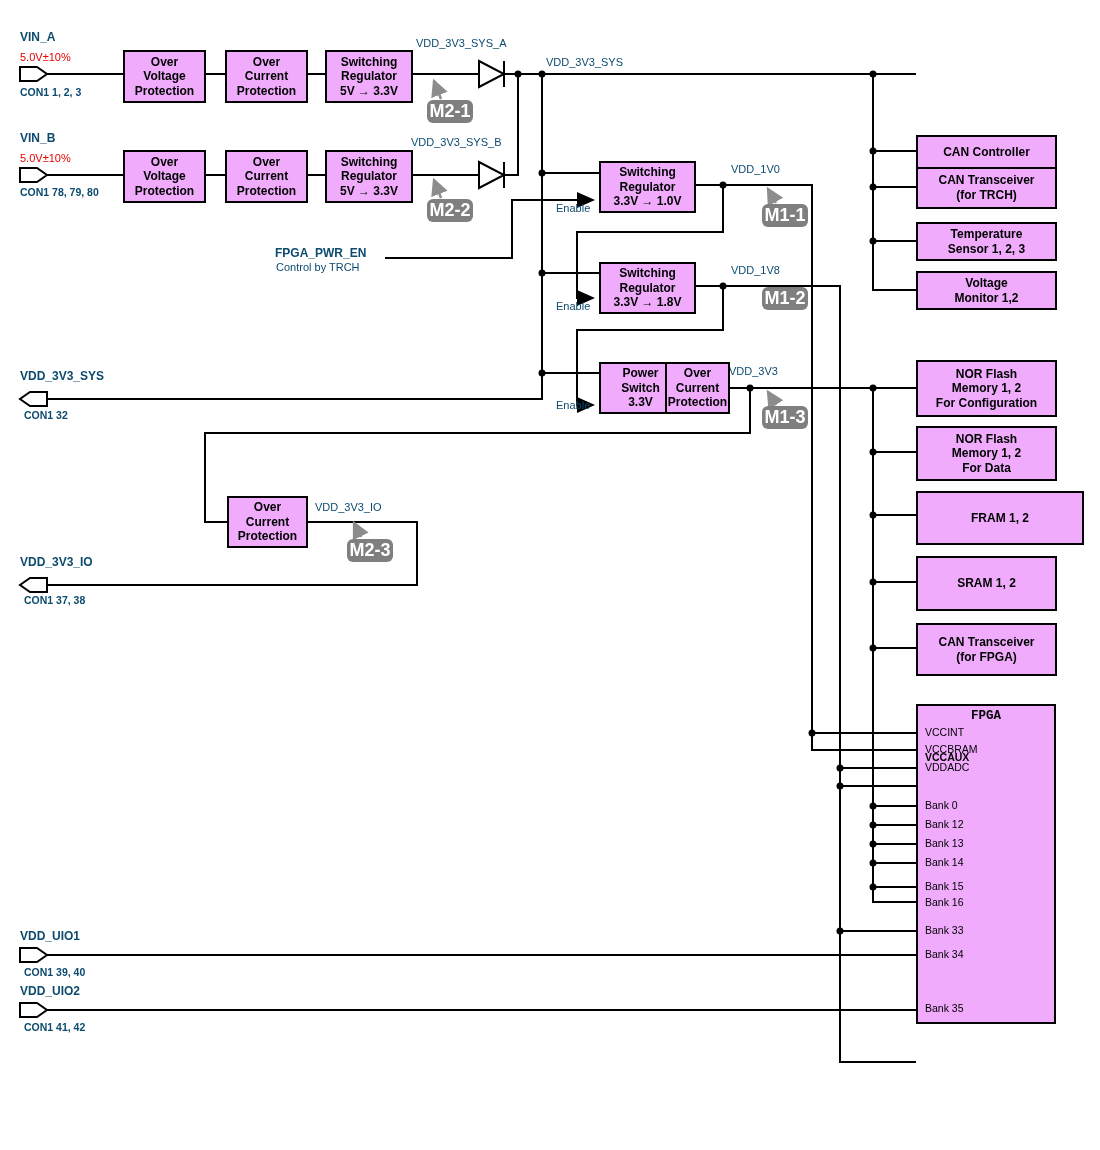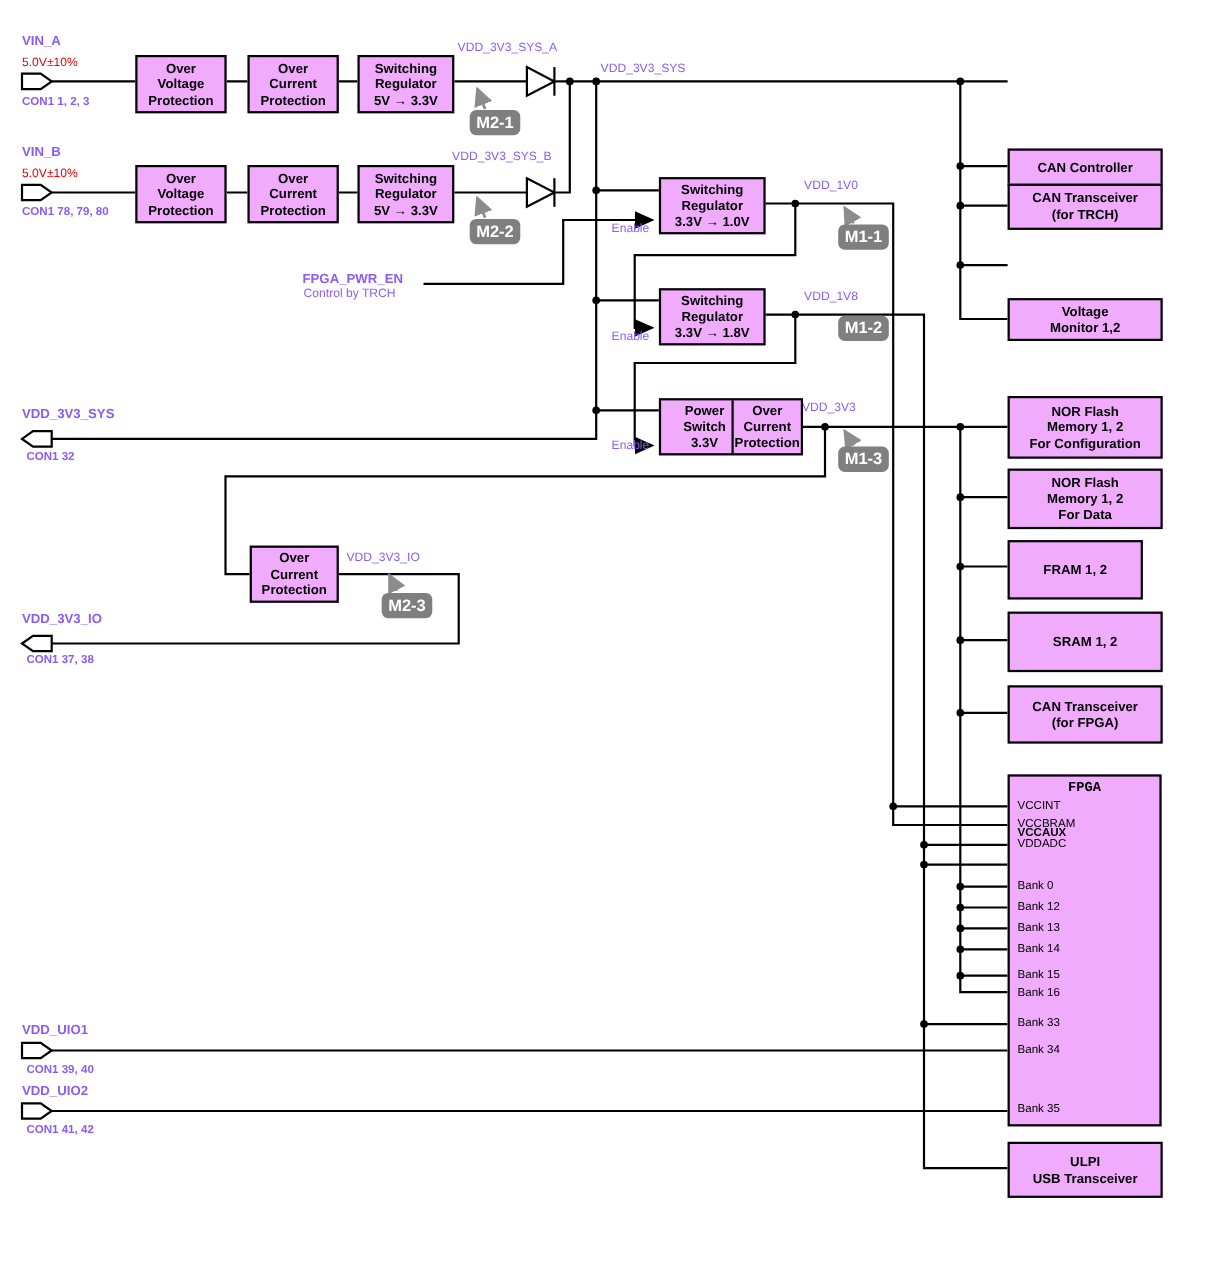--- a/index.html
+++ b/index.html
@@ -1,32 +1,32 @@
 <!DOCTYPE html>
 <html><head>
 <meta charset="utf-8">
 <style>
   html,body { margin:0; padding:0; background:#ffffff; }
   .canvas { position:relative; width:1100px; height:1150px; background:#ffffff;
             font-family:"Liberation Sans", sans-serif; overflow:hidden; }
   svg.wires { position:absolute; left:0; top:0; z-index:1; }
-  .lbl { position:absolute; z-index:2; color:#8b5cf6; white-space:pre-line; line-height:1.15; }
+  .lbl { position:absolute; z-index:2; color:#0c4a6e; white-space:pre-line; line-height:1.15; }
   .net { font-size:11px; }
   .hdr { font-size:12px; font-weight:bold; }
   .con { font-size:10.5px; font-weight:bold; }
   .red { font-size:11px; color:#e60000; }
   .box { position:absolute; z-index:2; box-sizing:border-box; border:2px solid #000; background:#f0abfc;
          display:flex; align-items:center; justify-content:center; text-align:center;
          font-weight:bold; font-size:12px; line-height:1.22; white-space:pre-line; }
   .cellbox { padding:0; }
   .cell { display:flex; align-items:center; justify-content:center; text-align:center;
           height:100%; white-space:pre-line; }
   .cell.first { border-right:2px solid #000; }
   .badge { position:absolute; z-index:3; width:46px; height:23px; background:#7f7f7f; border-radius:6px;
-           color:#fff; font-weight:bold; font-size:15px; line-height:23px; text-align:center; }
+           color:#fff; font-weight:bold; font-size:18px; line-height:23px; text-align:center; }
   .pin { position:absolute; z-index:2; font-size:10.5px; color:#000; white-space:nowrap; }
   .fpga-title { position:absolute; z-index:2; font-size:12.5px; font-weight:bold; text-align:center; }
 </style>
 </head>
 <body>
 
 <div class="canvas">
 
   <svg class="wires" width="1100" height="1150" viewBox="0 0 1100 1150">
     <defs>
@@ -198,52 +198,52 @@
 Protection</div>
   </div>
 
   <div class="box" style="left:227px; top:496px; width:81px; height:52px;">Over
 Current
 Protection</div>
 
   <div class="box" style="left:916px; top:135px; width:141px; height:34px;">CAN Controller</div>
   <div class="box" style="left:916px; top:167px; width:141px; height:42px;">CAN Transceiver
 (for TRCH)</div>
+  <div class="box" style="left:916px; top:222px; width:141px; height:39px;">Temperature
+Sensor 1, 2, 3</div>
   <div class="box" style="left:916px; top:271px; width:141px; height:39px;">Voltage
 Monitor 1,2</div>
 
   <div class="box" style="left:916px; top:360px; width:141px; height:57px;">NOR Flash
 Memory 1, 2
 For Configuration</div>
   <div class="box" style="left:916px; top:426px; width:141px; height:55px;">NOR Flash
 Memory 1, 2
 For Data</div>
-  <div class="box" style="left:916px; top:491px; width:123px; height:54px;">FRAM 1, 2</div>
+  <div class="box" style="left:916px; top:491px; width:168px; height:54px;">FRAM 1, 2</div>
   <div class="box" style="left:916px; top:556px; width:141px; height:55px;">SRAM 1, 2</div>
   <div class="box" style="left:916px; top:623px; width:141px; height:53px;">CAN Transceiver
 (for FPGA)</div>
 
   <div class="box" style="left:916px; top:704px; width:140px; height:320px;"></div>
   <div class="fpga-title" style="left:916px; top:709px; width:140px;font-family:Liberation Mono, monospace;">FPGA</div>
   <div class="pin" style="left:925px; top:726px;">VCCINT</div>
   <div class="pin" style="left:925px; top:743px;">VCCBRAM</div>
   <div class="pin" style="left:925px; top:761px;">VDDADC</div>
   <div class="pin" style="left:925px; top:751px;font-weight:bold;">VCCAUX</div>
   <div class="pin" style="left:925px; top:799px;">Bank 0</div>
   <div class="pin" style="left:925px; top:818px;">Bank 12</div>
   <div class="pin" style="left:925px; top:837px;">Bank 13</div>
   <div class="pin" style="left:925px; top:856px;">Bank 14</div>
   <div class="pin" style="left:925px; top:880px;">Bank 15</div>
   <div class="pin" style="left:925px; top:896px;">Bank 16</div>
   <div class="pin" style="left:925px; top:924px;">Bank 33</div>
   <div class="pin" style="left:925px; top:948px;">Bank 34</div>
   <div class="pin" style="left:925px; top:1002px;">Bank 35</div>
 
-  <div class="box" style="left:916px; top:1038px; width:141px; height:51px;">ULPI
-USB Transceiver</div>
 
   <div class="badge" style="left:427px; top:100px;">M2-1</div>
   <div class="badge" style="left:427px; top:199px;">M2-2</div>
   <div class="badge" style="left:762px; top:204px;">M1-1</div>
   <div class="badge" style="left:762px; top:287px;">M1-2</div>
   <div class="badge" style="left:762px; top:406px;">M1-3</div>
   <div class="badge" style="left:347px; top:539px;">M2-3</div>
 
 </div>
 

